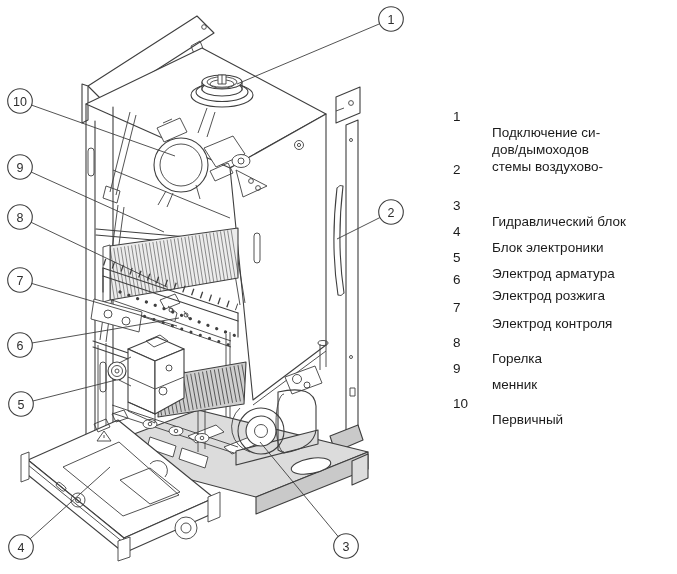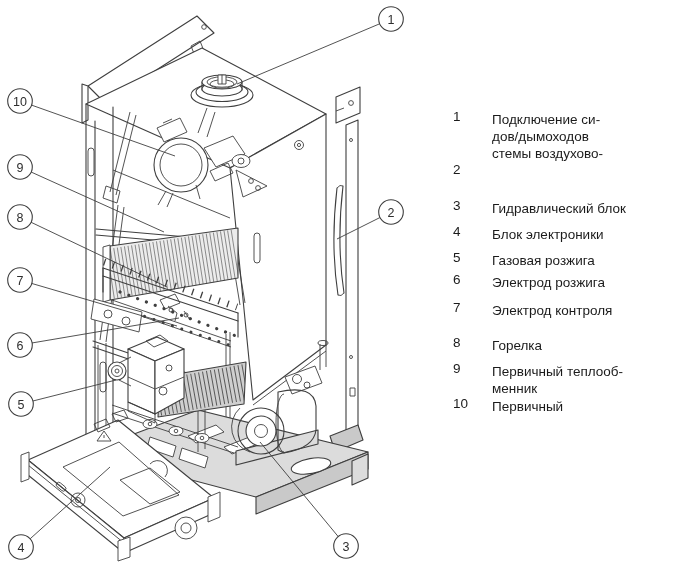--- a/index.html
+++ b/index.html
@@ -11,21 +11,21 @@
   .lnt{stroke:#3f3f3f;stroke-width:0.9;fill:none;stroke-linejoin:round;}
   .wh{fill:#ffffff;}
   .gy{fill:#dcdcdc;}
   .gy2{fill:#c9c9c9;}
   .cnum{font:12.5px "Liberation Sans",sans-serif;fill:#2e2e2e;text-anchor:middle;}
   .callout circle{fill:#ffffff;stroke:#3f3f3f;stroke-width:1.1;}
   .callout line{stroke:#3f3f3f;stroke-width:0.9;}
   .legend{position:absolute;left:440px;top:0;width:237px;height:574px;}
   .lrow{position:absolute;left:0;width:237px;color:#1b1b1b;font-size:13.5px;line-height:17px;}
   .lnum{position:absolute;left:13px;top:0;}
-  .ltext{position:absolute;left:52px;top:3px;width:183px;}
+  .ltext{position:absolute;left:52px;top:16px;width:183px;}
 </style>
 </head>
 <body>
 
 <div id="page">
 
   <svg id="art" width="440" height="574" viewBox="0 0 440 574">
     <defs>
       <clipPath id="hxclip">
           <polygon points="110,246 238,228 238,278 110,300"></polygon>
@@ -301,21 +301,21 @@
     <div class="lrow" style="top:223px">
       <span class="lnum">4</span>
       <div class="ltext">
         <div>Блок электроники</div>
       </div>
     </div>
 
     <div class="lrow" style="top:249px">
       <span class="lnum">5</span>
       <div class="ltext">
-        <div>Газовая розжига</div>
+        <div>Электрод арматура</div>
       </div>
     </div>
 
     <div class="lrow" style="top:271px">
       <span class="lnum">6</span>
       <div class="ltext">
         <div>Электрод розжига</div>
       </div>
     </div>
 
@@ -329,21 +329,20 @@
     <div class="lrow" style="top:334px">
       <span class="lnum">8</span>
       <div class="ltext">
         <div>Горелка</div>
       </div>
     </div>
 
     <div class="lrow" style="top:360px">
       <span class="lnum">9</span>
       <div class="ltext">
-        <div>Первичный теплооб-</div>
         <div>менник</div>
       </div>
     </div>
 
     <div class="lrow" style="top:395px">
       <span class="lnum">10</span>
       <div class="ltext">
         <div>Первичный</div>
       </div>
     </div>

